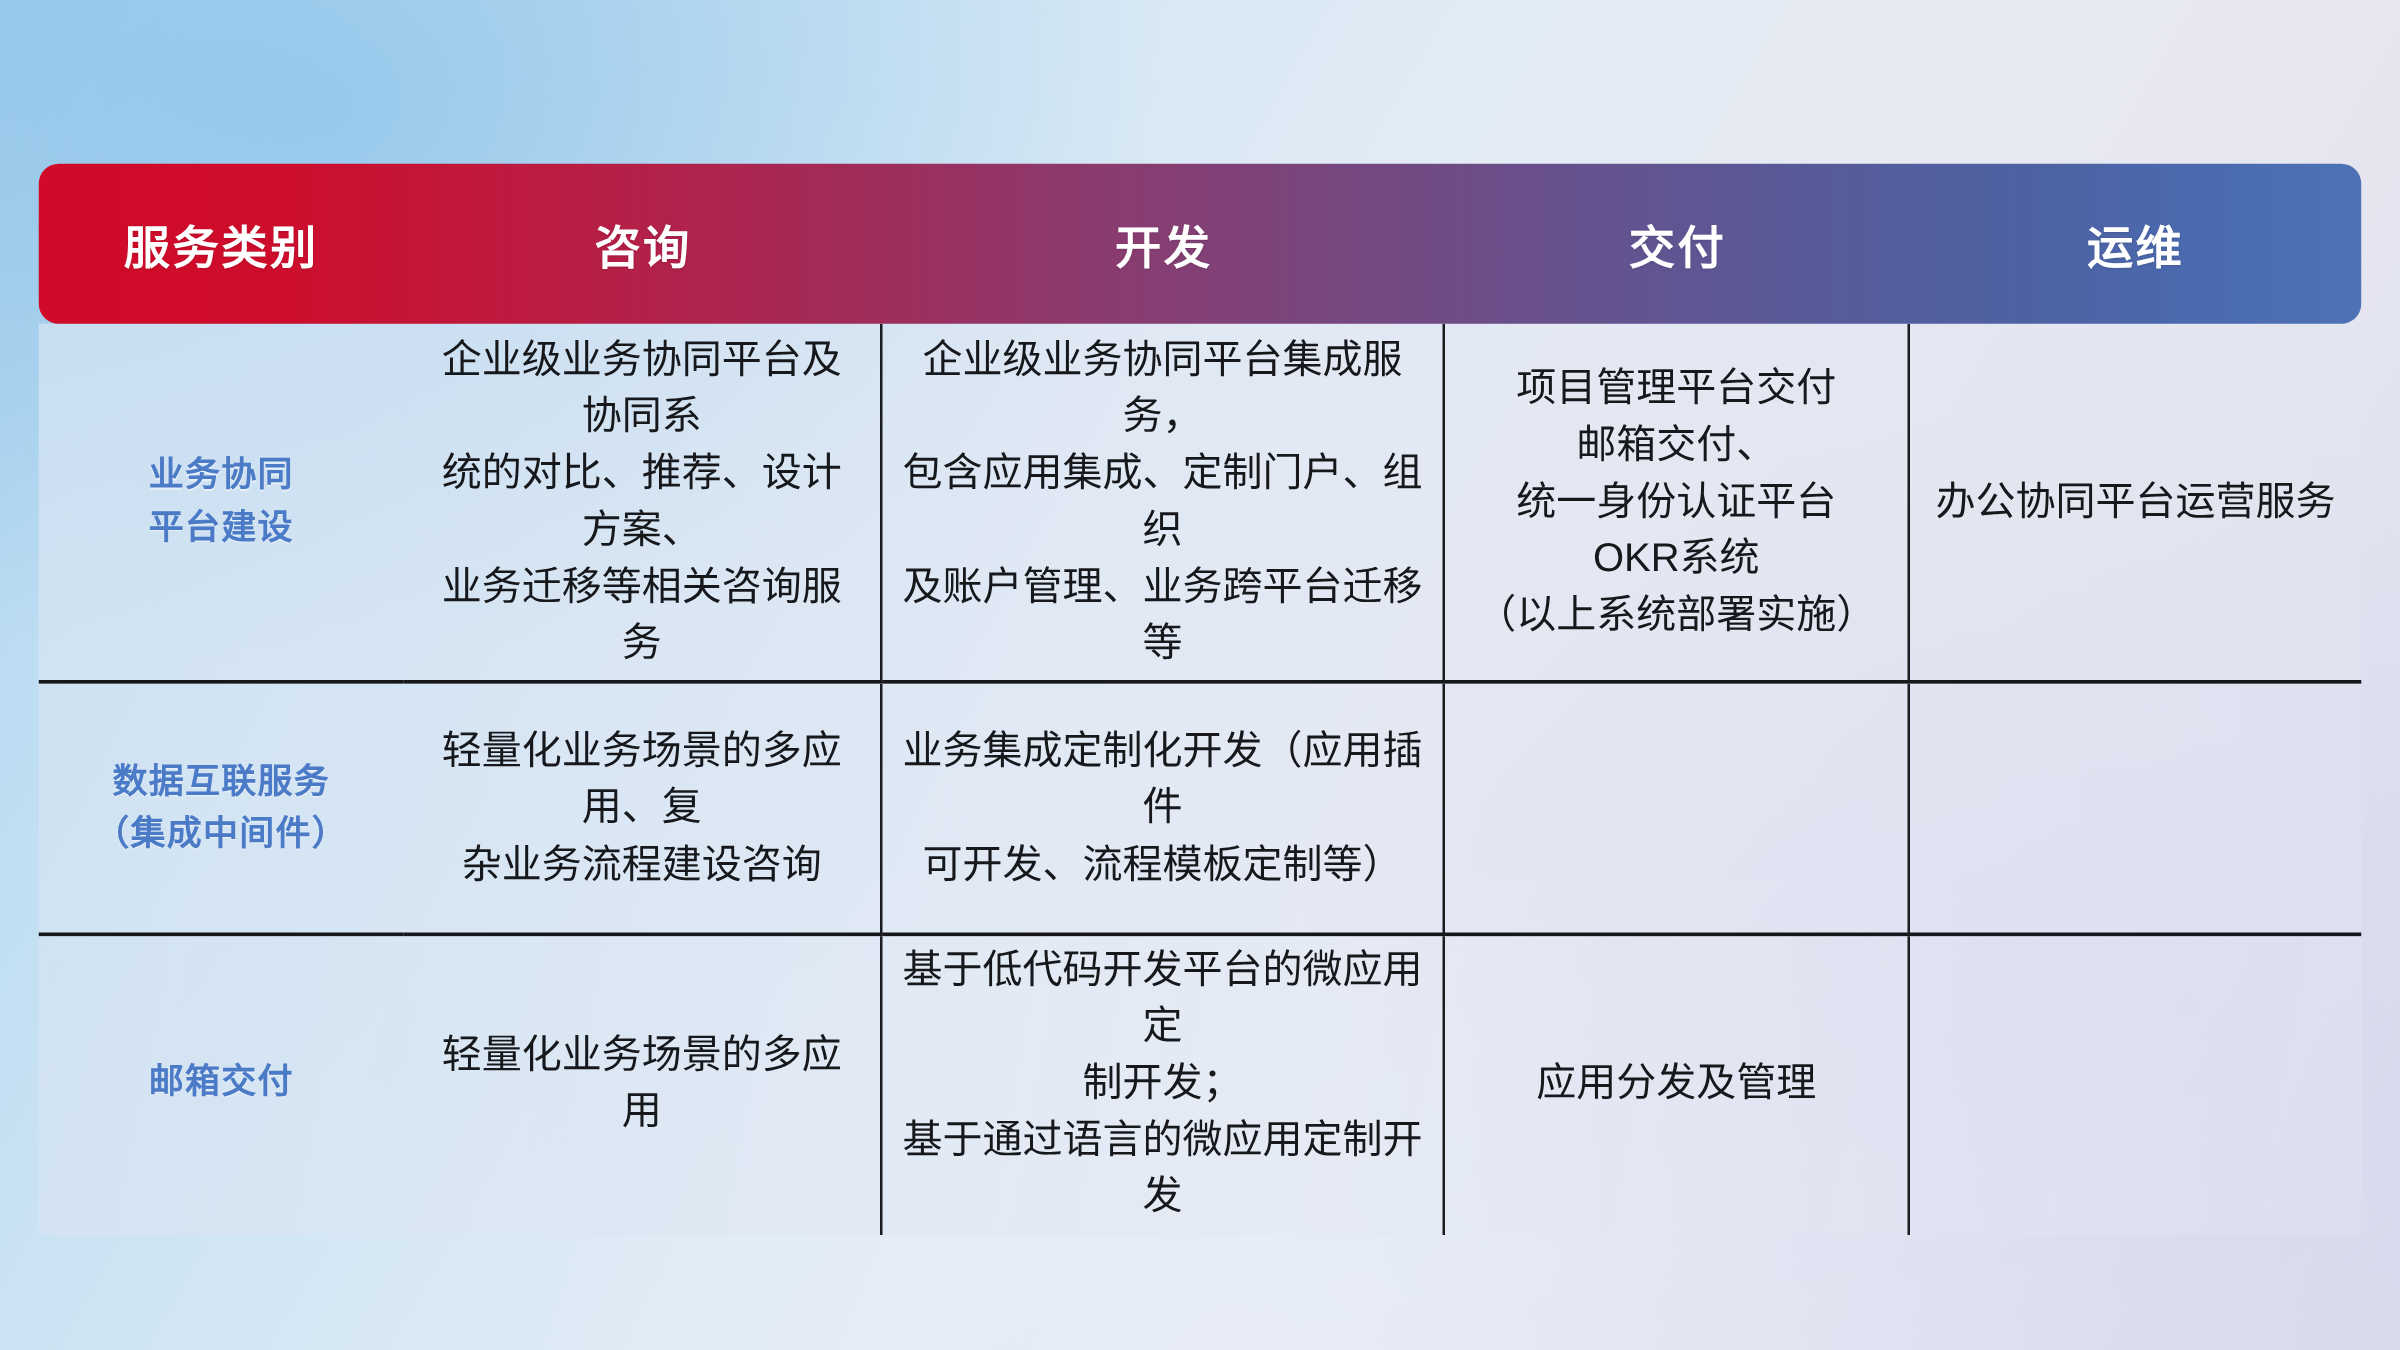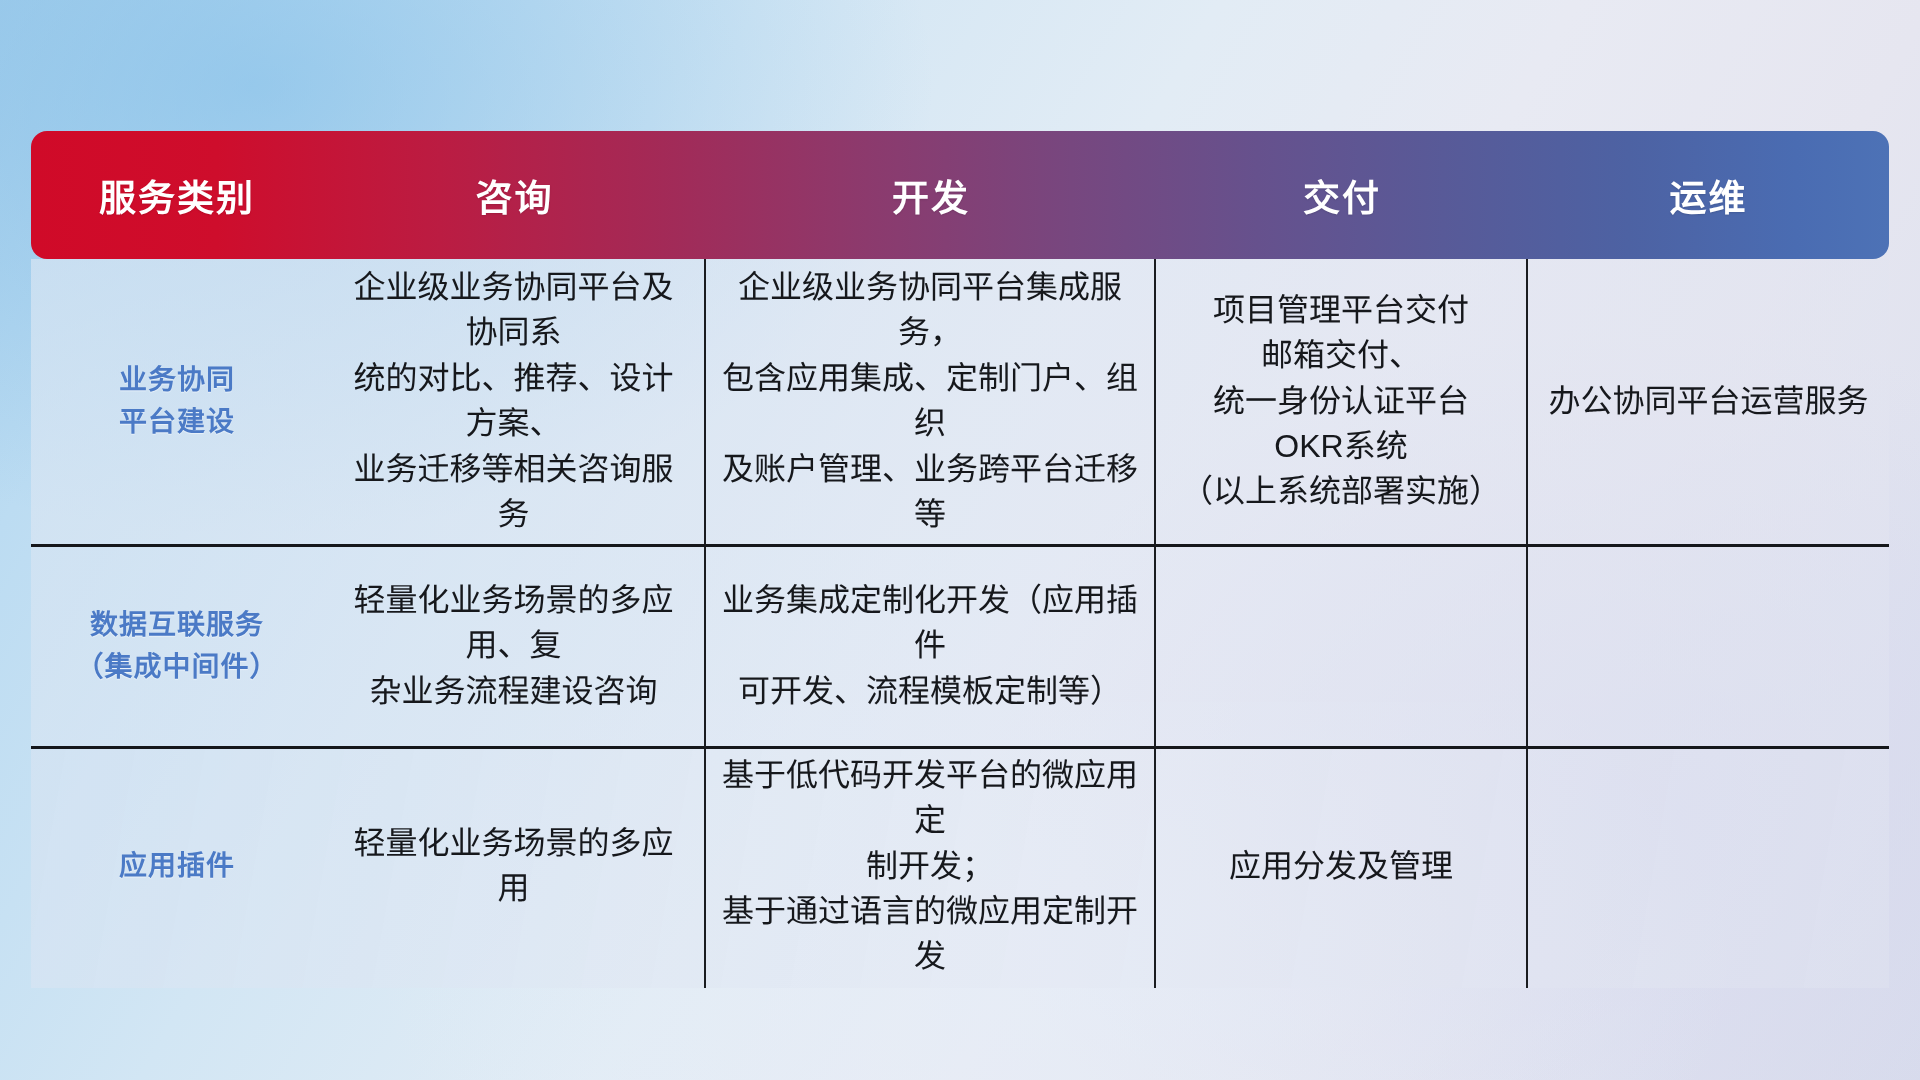--- a/index.html
+++ b/index.html
@@ -246,21 +246,21 @@
           <td class="empty-cell">
             <span class="cell-text"></span>
           </td>
           <td class="empty-cell">
             <span class="cell-text"></span>
           </td>
         </tr>
 
         <tr class="row-3">
           <td class="cat-cell">
-            <span class="cell-text">应用插件</span>
+            <span class="cell-text">邮箱交付</span>
           </td>
           <td>
             <span class="cell-text">轻量化业务场景的多应用</span>
           </td>
           <td>
             <span class="cell-text">基于低代码开发平台的微应用定
 制开发；
 基于通过语言的微应用定制开发</span>
           </td>
           <td>

